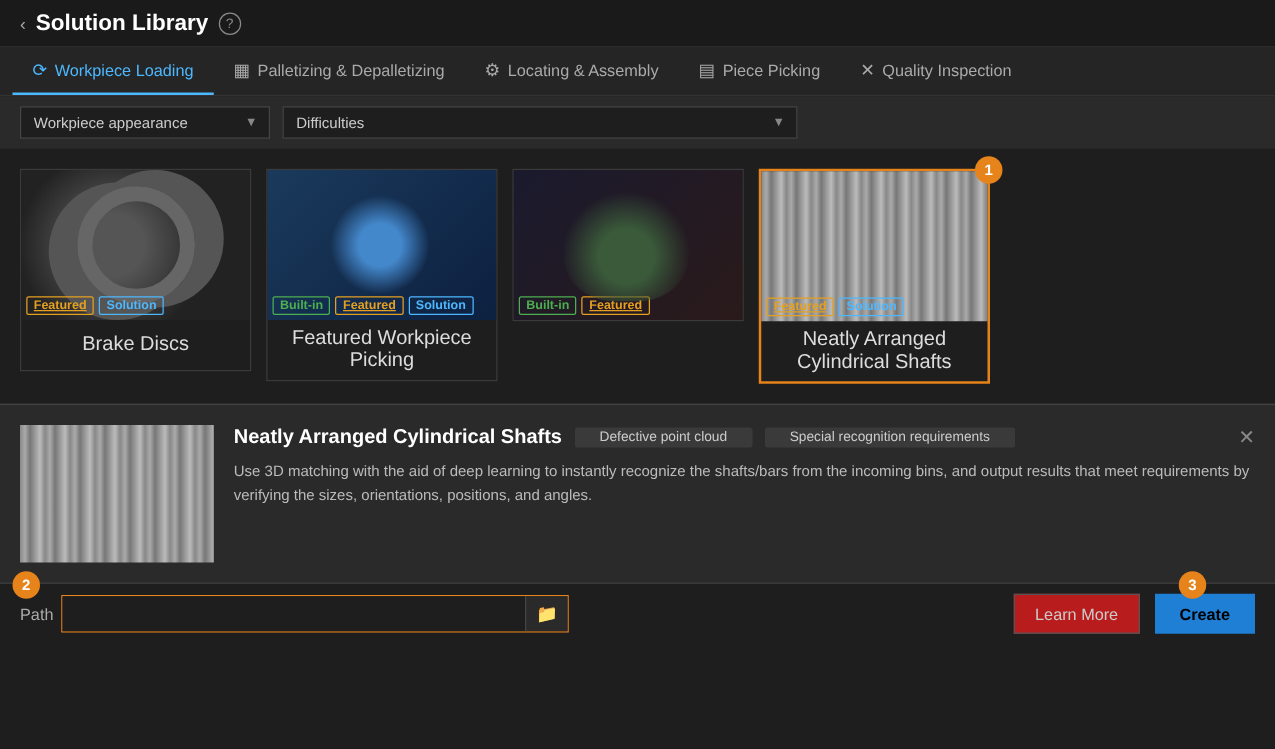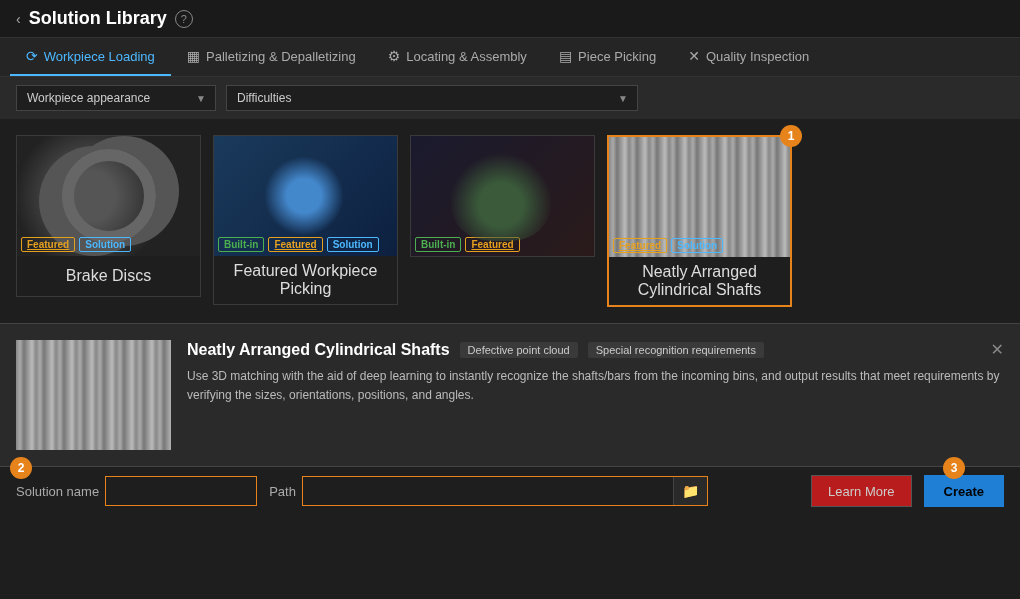--- a/index.html
+++ b/index.html
@@ -251,21 +251,21 @@
       flex-wrap: wrap;
     }
     .detail-title {
       font-size: 16px;
       font-weight: bold;
       color: #fff;
     }
     .detail-badge {
       background: #3a3a3a;
       color: #ccc;
-      padding: 2px 8px;
+      padding: 2px 20px;
       border-radius: 2px;
       font-size: 11px;
     }
     .detail-close {
       margin-left: auto;
       color: #888;
       cursor: pointer;
       font-size: 16px;
     }
     .detail-desc {
@@ -514,26 +514,20 @@
       <span class="detail-close">✕</span>
     </div>
     <div class="detail-desc">Use 3D matching with the aid of deep learning to instantly recognize the shafts/bars from the incoming bins, and output results that meet requirements by verifying the sizes, orientations, positions, and angles.</div>
   </div>
 </div>
 
 <div class="bottom-bar">
   <div class="badge-2">2</div>
   <div class="badge-3">3</div>
 
-  <div class="form-field">
-    <span class="form-label">Solution name</span>
-    <div class="name-group">
-      <input type="text" class="name-input" placeholder="" style="">
-    </div>
-  </div>
 
   <div class="form-field">
     <span class="form-label">Path</span>
     <div class="path-group">
       <input type="text" placeholder="" style="">
       <button class="folder-btn">📁</button>
     </div>
   </div>
 
   <div class="spacer"></div>

